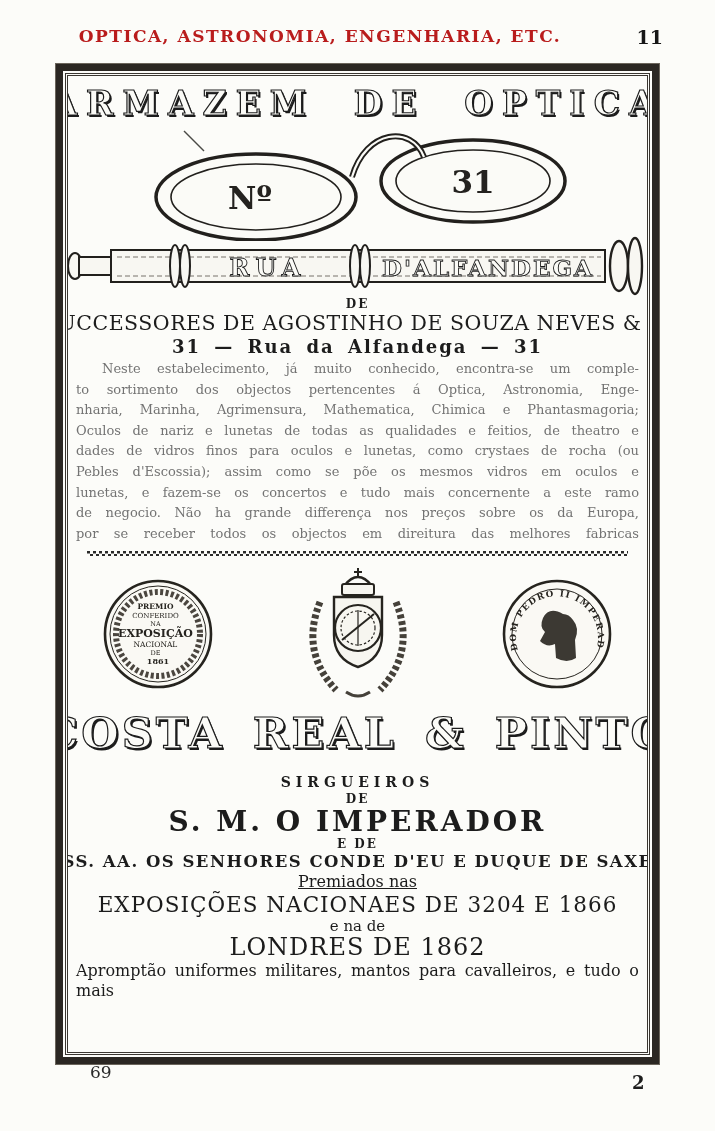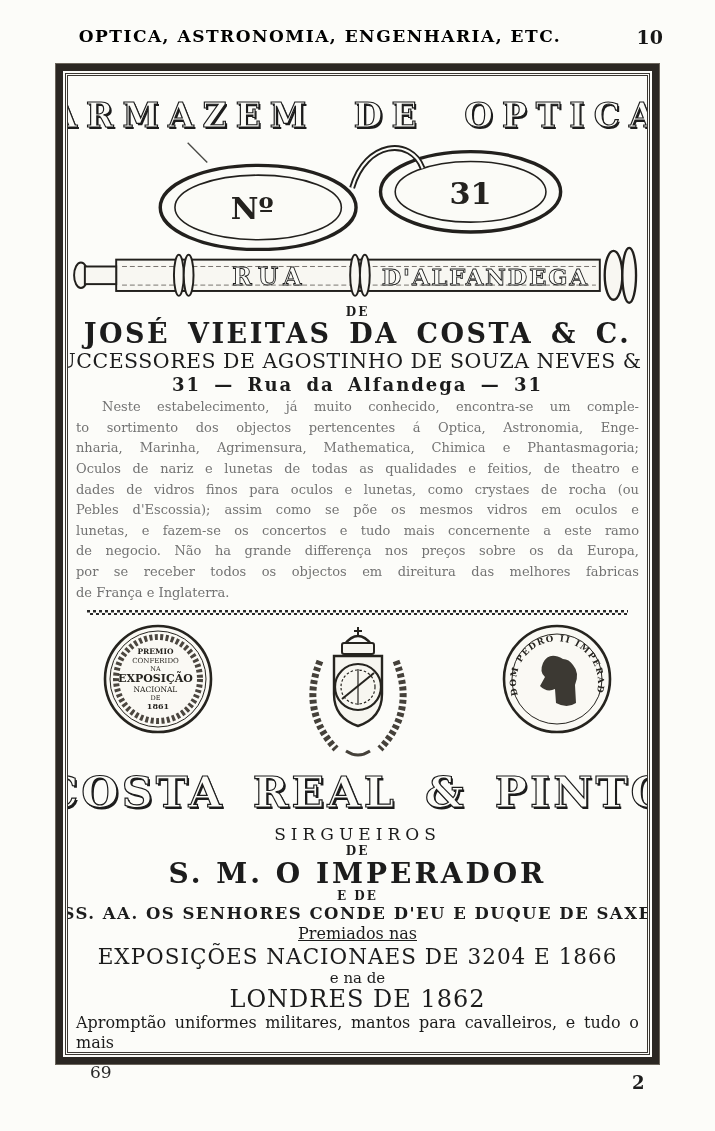--- a/index.html
+++ b/index.html
@@ -5,21 +5,21 @@
   html,body{margin:0;padding:0;}
   body{
     width:715px;height:1131px;position:relative;
     background:#fcfcf9;
     font-family:"DejaVu Serif","Liberation Serif",serif;
     color:#1c1c1c;overflow:hidden;
   }
   
   .running-head{
     position:absolute;top:26px;left:0;width:640px;text-align:center;
-    font-size:17px;font-weight:bold;letter-spacing:1.5px;color:#000000;
+    font-size:17px;font-weight:bold;letter-spacing:1.5px;color:#b91c1c;
   }
   .page-num{
     position:absolute;top:26px;right:52px;
     font-size:19px;font-weight:bold;color:#171717;
   }
   .folio-left{position:absolute;top:1062px;left:90px;font-size:17px;color:#2a2a2a;}
   .folio-right{position:absolute;top:1072px;left:632px;font-size:18px;font-weight:bold;color:#1d1d1d;}
 
   
   .ad-frame{
@@ -41,21 +41,21 @@
   
   .engraved{color:#1c1c1c;}
   @supports ((-webkit-text-stroke:1px black)){
     .engraved{
       color:#fbfbf7;
       -webkit-text-stroke:1.2px #1c1c1c;
       text-shadow:1.6px 1.6px 0 #1c1c1c;
     }
   }
   .armazem-title{
-    margin-top:16px;
+    margin-top:4px;
     font-size:33px;font-weight:bold;
     letter-spacing:9px;word-spacing:18px;white-space:nowrap;
   }
   .firm-title{
     margin-top:2px;
     font-size:43px;font-weight:bold;
     letter-spacing:3px;word-spacing:10px;white-space:nowrap;
   }
 
   
@@ -72,45 +72,45 @@
     width:96%;height:5px;margin:7px 0 4px 0;
     background:
       repeating-linear-gradient(90deg,#2a2a2a 0 3px,transparent 3px 6px),
       repeating-linear-gradient(90deg,transparent 0 3px,#2a2a2a 3px 6px);
     background-size:100% 2.5px;
     background-position:0 0,0 2.5px;
     background-repeat:no-repeat;
   }
 
   .medal-row{
-    width:100%;display:flex;justify-content:space-between;align-items:flex-start;
+    width:100%;display:flex;justify-content:space-between;align-items:center;
     padding:2px 26px;box-sizing:border-box;margin-top:2px;
   }
 
-  .trade{font-size:17px;font-weight:normal;letter-spacing:5px;line-height:20px;margin-top:7px;}
+  .trade{font-size:14px;font-weight:bold;letter-spacing:5px;line-height:20px;margin-top:14px;}
   .imperador{font-size:28px;font-weight:bold;letter-spacing:3px;line-height:31px;}
   .e-de{font-size:12px;font-weight:bold;letter-spacing:2px;line-height:13px;margin-top:1px;}
   .patrons{font-size:16.5px;font-weight:bold;letter-spacing:1.5px;line-height:21px;white-space:nowrap;}
   .premiados{font-size:16px;line-height:19px;text-decoration:underline;}
   .expos{font-size:21.5px;letter-spacing:1px;line-height:26px;margin-top:1px;}
   .enade{font-size:15px;line-height:17px;}
   .londres{font-size:24px;letter-spacing:1px;line-height:24px;}
   .services{width:100%;font-size:16px;line-height:19.5px;margin-top:2px;}
   .services .jline{text-align:justify;text-align-last:justify;}
 
   .centered{text-align:center;}
   svg{display:block;}
   svg text{font-family:"DejaVu Serif","Liberation Serif",serif;}
   .svg-outline-text{fill:#fbfbf7;stroke:#1c1c1c;stroke-width:0.9px;font-weight:bold;}
 </style>
 </head>
 <body>
 
 <div class="running-head">OPTICA, ASTRONOMIA, ENGENHARIA, ETC.</div>
-<div class="page-num">10</div>
+<div class="page-num">11</div>
 
 <div class="ad-frame">
   <div class="ad-frame-inner">
 
     <div class="armazem-title engraved">ARMAZEM DE OPTICA</div>
 
     <svg width="460" height="118" viewBox="0 0 460 118" style="margin-top:0px;">
       <ellipse cx="128" cy="74" rx="100" ry="43" fill="#fbfbf7" stroke="#22201d" stroke-width="3.5"></ellipse>
       <ellipse cx="128" cy="74" rx="85" ry="33" fill="none" stroke="#22201d" stroke-width="1.6"></ellipse>
       <ellipse cx="345" cy="58" rx="92" ry="41" fill="#fbfbf7" stroke="#22201d" stroke-width="3.5"></ellipse>
@@ -132,35 +132,33 @@
       <ellipse cx="122" cy="33" rx="5" ry="21" fill="#f8f7f2" stroke="#22201d" stroke-width="2"></ellipse>
       <ellipse cx="292" cy="33" rx="5" ry="21" fill="#f8f7f2" stroke="#22201d" stroke-width="2"></ellipse>
       <ellipse cx="302" cy="33" rx="5" ry="21" fill="#f8f7f2" stroke="#22201d" stroke-width="2"></ellipse>
       <ellipse cx="556" cy="33" rx="9" ry="25" fill="#f8f7f2" stroke="#22201d" stroke-width="2.4"></ellipse>
       <ellipse cx="572" cy="33" rx="7" ry="28" fill="#f8f7f2" stroke="#22201d" stroke-width="2.4"></ellipse>
       <text class="svg-outline-text" x="205" y="43" text-anchor="middle" font-size="24" letter-spacing="6">RUA</text>
       <text class="svg-outline-text" x="425" y="43" text-anchor="middle" font-size="23" letter-spacing="2">D'ALFANDEGA</text>
     </svg>
 
     <div class="de-small centered">DE</div>
-    <div class="proprietor centered">JOSÉ VIEITAS DA COSTA &amp; C.</div>
     <div class="successors centered">SUCCESSORES DE AGOSTINHO DE SOUZA NEVES &amp; C.</div>
     <div class="address-31 centered">31 — Rua da Alfandega — 31</div>
 
     <div class="body-copy">
       <div class="jline indent">Neste estabelecimento, já muito conhecido, encontra-se um comple-</div>
       <div class="jline">to sortimento dos objectos pertencentes á Optica, Astronomia, Enge-</div>
       <div class="jline">nharia, Marinha, Agrimensura, Mathematica, Chimica e Phantasmagoria;</div>
       <div class="jline">Oculos de nariz e lunetas de todas as qualidades e feitios, de theatro e</div>
       <div class="jline">dades de vidros finos para oculos e lunetas, como crystaes de rocha (ou</div>
       <div class="jline">Pebles d'Escossia); assim como se põe os mesmos vidros em oculos e</div>
       <div class="jline">lunetas, e fazem-se os concertos e tudo mais concernente a este ramo</div>
       <div class="jline">de negocio. Não ha grande differença nos preços sobre os da Europa,</div>
       <div class="jline">por se receber todos os objectos em direitura das melhores fabricas</div>
-      <div class="lastline">de França e Inglaterra.</div>
     </div>
 
     <div class="squiggle"></div>
 
     <div class="medal-row">
 
       <svg width="112" height="112" viewBox="0 0 112 112">
         <circle cx="56" cy="56" r="53" fill="#faf9f4" stroke="#26241f" stroke-width="2.6"></circle>
         <circle cx="56" cy="56" r="48" fill="none" stroke="#26241f" stroke-width="1"></circle>
         <circle cx="56" cy="56" r="42" fill="none" stroke="#4b463f" stroke-width="6" stroke-dasharray="3 2.4"></circle>

